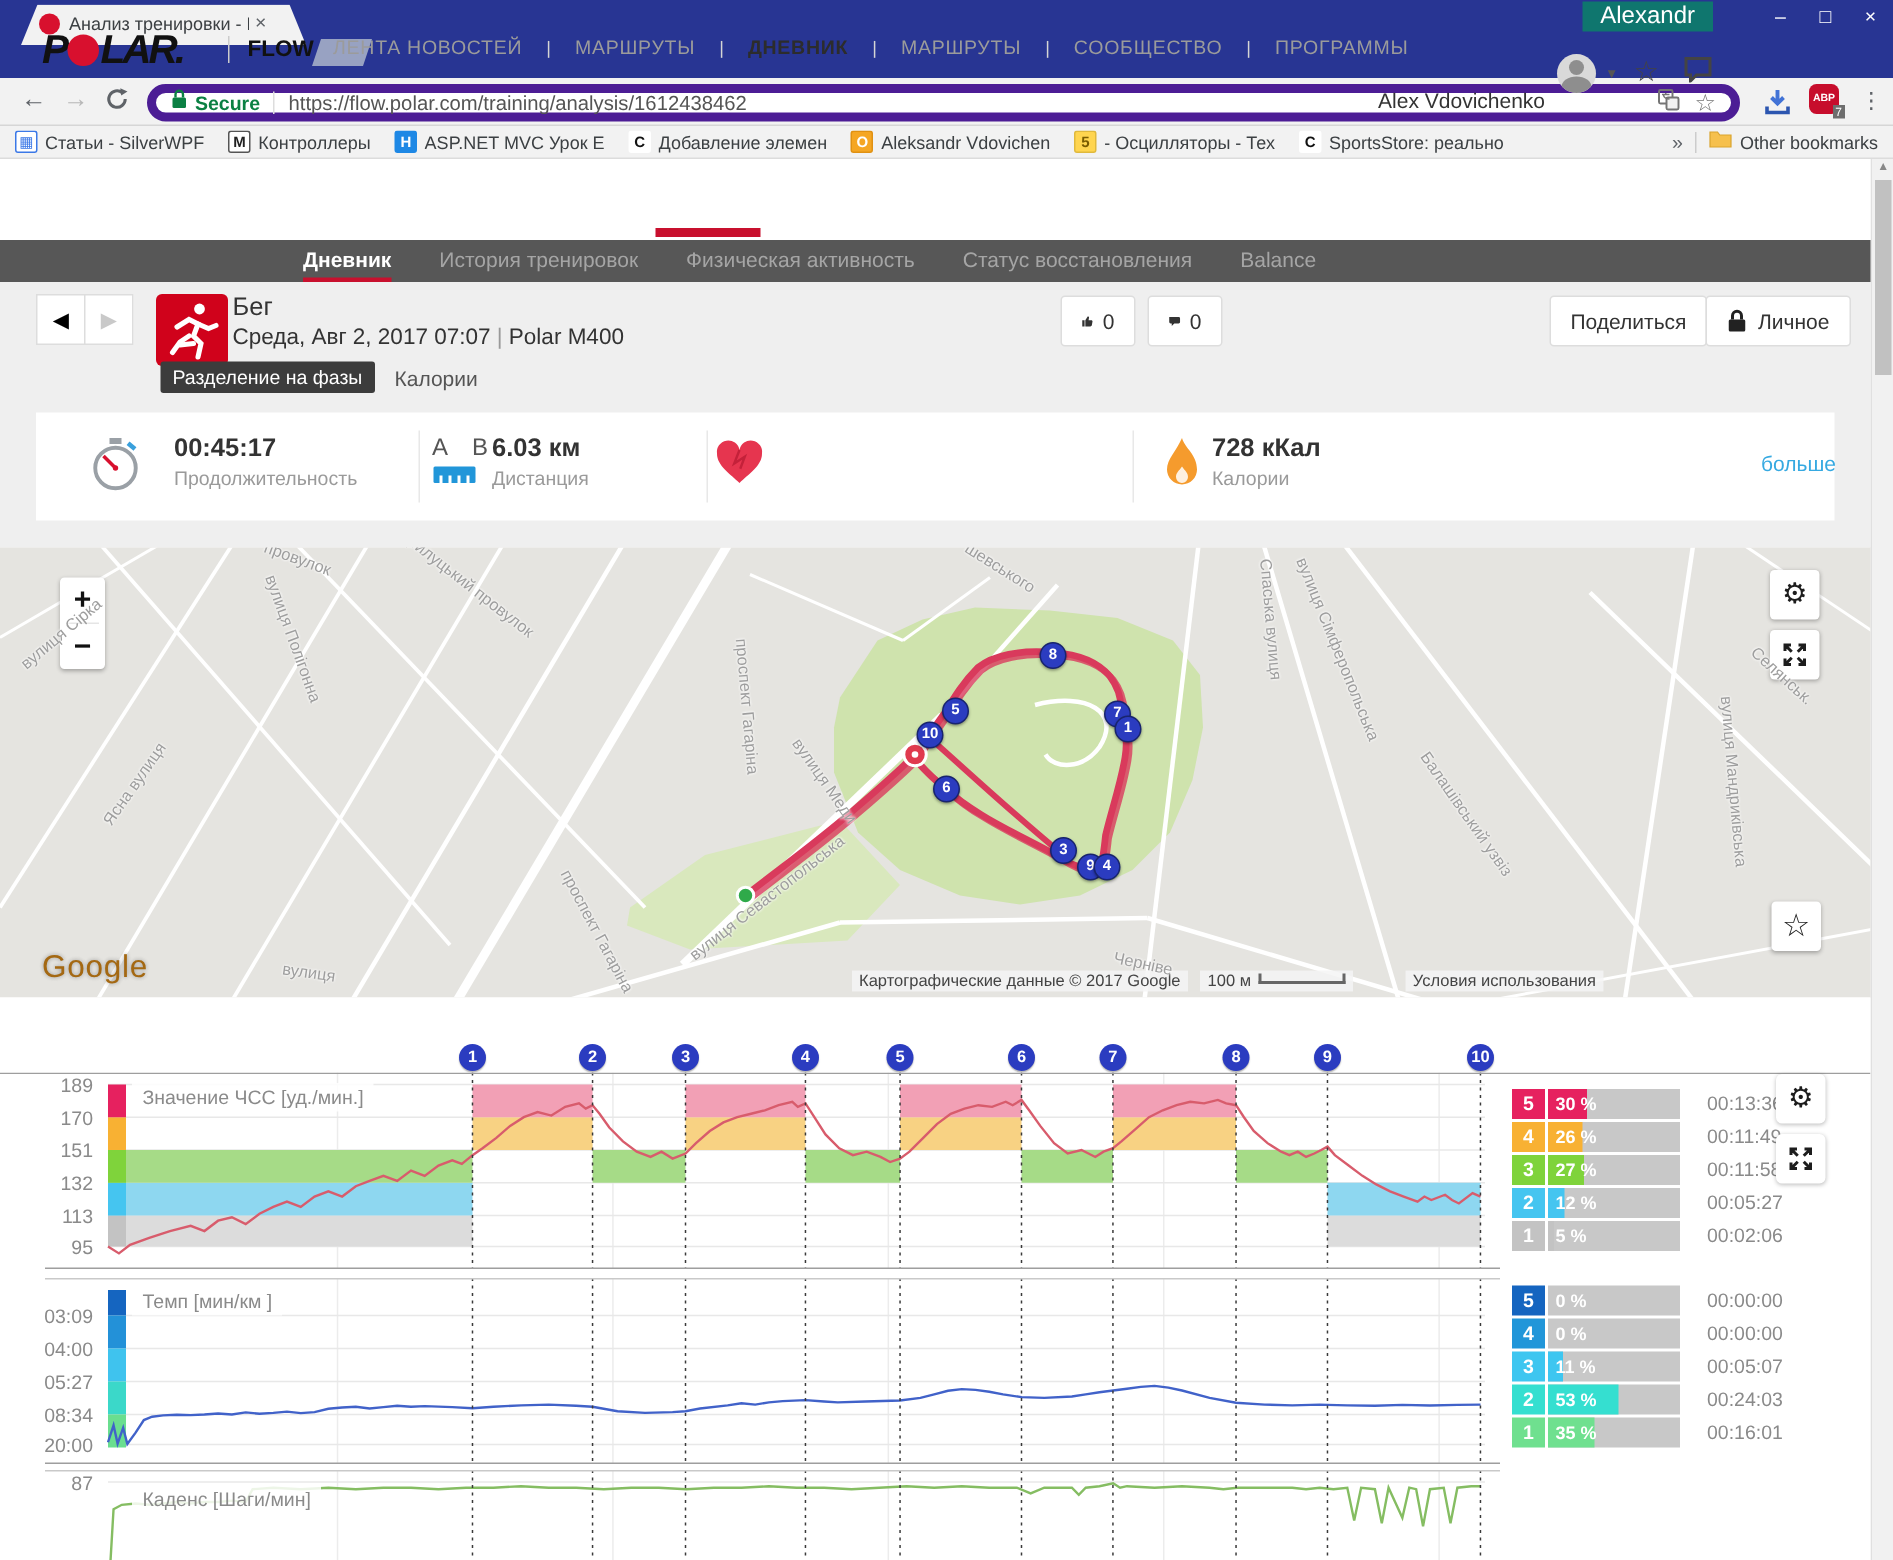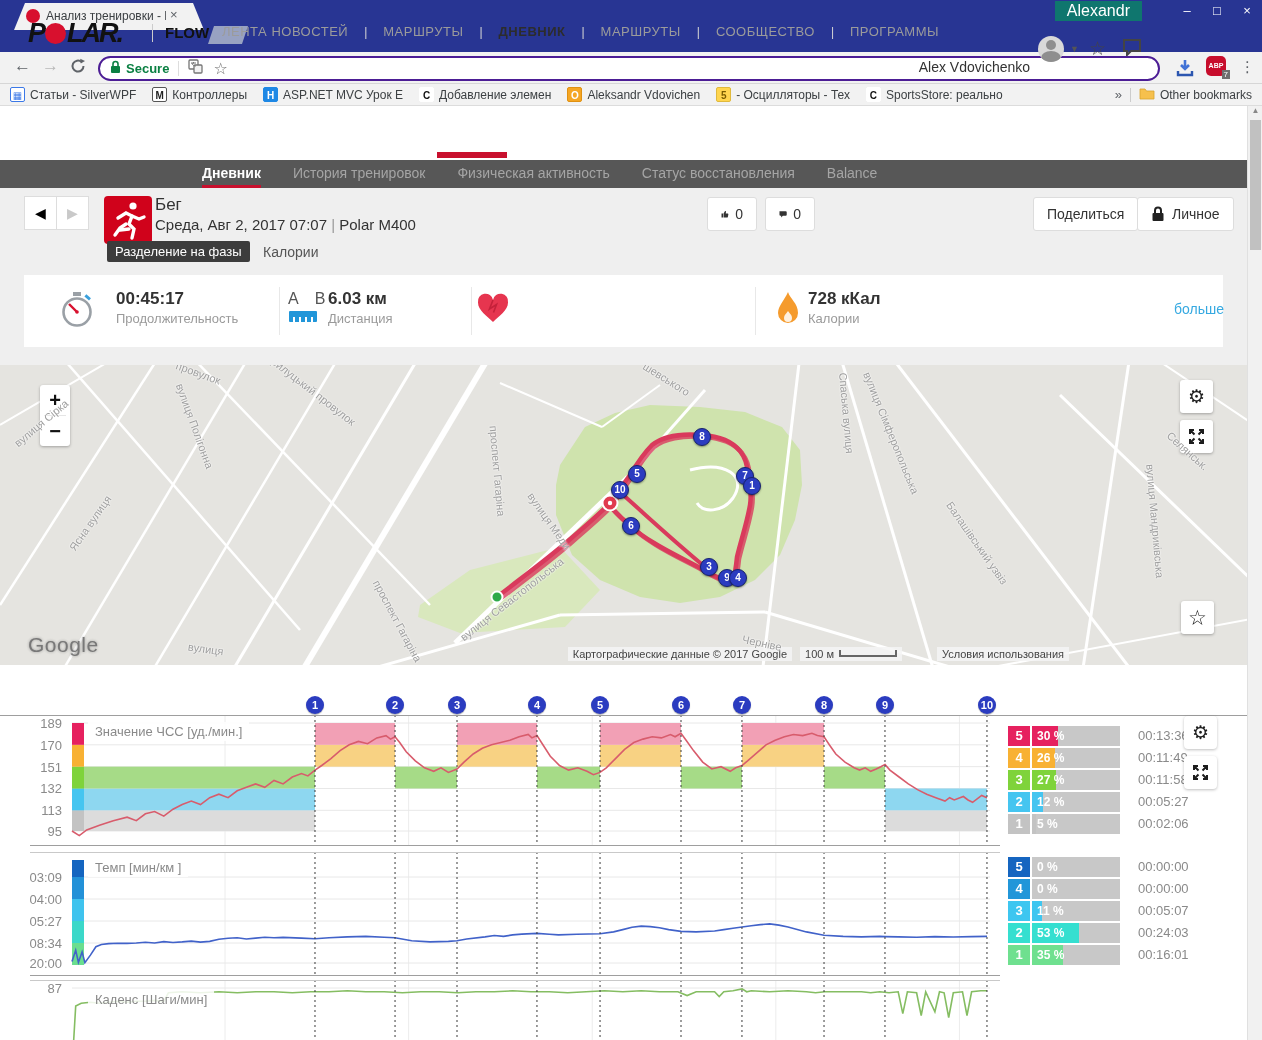--- a/index.html
+++ b/index.html
@@ -11,21 +11,21 @@
   .profile-chip{right:120px;top:1px;height:20px;padding:0 12px;background:#0f766e;color:#fff;font-size:16px;line-height:20px;}
   .winbtn{top:0;width:30px;height:22px;color:#fff;font-size:13px;text-align:center;line-height:22px;}
   .tabstrip{left:0;top:22px;width:1262px;height:30px;background:#283593;}
   .tab{left:14px;top:3px;width:190px;height:27px;background:#f2f2f2;clip-path:polygon(0 100%,11px 0,179px 0,190px 100%);}
   .tab-fav{left:26px;top:9px;width:14px;height:14px;border-radius:50%;background:#d8102e;}
   .tab-title{left:46px;top:9px;width:120px;font-size:12px;color:#3c4043;white-space:nowrap;overflow:hidden;}
   .tab-close{left:170px;top:7px;font-size:13px;color:#5f6368;}
   .newtab{left:208px;top:26px;width:40px;height:18px;background:#98a2c2;clip-path:polygon(6px 0,40px 0,34px 100%,0 100%);}
   .toolbar{left:0;top:52px;width:1262px;height:32px;background:#f2f2f2;border-bottom:1px solid #d6d6d6;}
   .navglyph{top:56px;font-size:17px;color:#5f6368;}
-  .omnibox{left:98px;top:56px;width:1062px;height:25px;background:#fff;border:2px solid #4c1d95;border-radius:13px;display:flex;align-items:center;padding:0 10px;}
+  .omnibox{left:98px;top:56px;width:1062px;height:25px;background:#fff;border:6px solid #4c1d95;border-radius:13px;display:flex;align-items:center;padding:0 10px;}
   .secure{color:#0b8043;font-size:13px;font-weight:bold;margin-left:5px;}
   .omni-sep{width:1px;height:15px;background:#ddd;margin:0 9px;}
   .url{color:#545454;font-size:13.5px;white-space:nowrap;overflow:hidden;flex:1;}
   .bookmarks{left:0;top:84px;width:1262px;height:22px;background:#f2f2f2;border-bottom:1px solid #dcdcdc;display:flex;align-items:center;padding:0 10px;}
   .bm{display:flex;align-items:center;margin-right:16px;white-space:nowrap;}
   .bm-ico{width:15px;height:15px;border-radius:2px;font-size:10px;font-weight:bold;text-align:center;line-height:15px;margin-right:5px;}
   .bm-label{font-size:12px;color:#3c4043;max-width:128px;overflow:hidden;white-space:nowrap;}
   .scrollbar{right:0;top:106px;width:15px;height:934px;background:#f1f1f1;border-left:1px solid #e0e0e0;}
   .scroll-up{left:1px;top:0;width:13px;text-align:center;font-size:8px;color:#888;}
   .scroll-thumb{left:2px;top:14px;width:11px;height:130px;background:#c1c1c1;}
@@ -71,21 +71,21 @@
   
   .map{left:0;top:365px;width:1247px;height:300px;background:#e5e4e0;overflow:hidden;}
   .street{position:absolute;font-size:11px;color:#9e9e9e;white-space:nowrap;text-shadow:0 0 2px #fff,0 0 2px #fff;}
   .mapmarker{position:absolute;width:18px;height:18px;border-radius:50%;background:#2b3cc0;border:1px solid #18246e;color:#fff;font-size:10px;font-weight:bold;text-align:center;line-height:16px;box-shadow:0 1px 2px rgba(0,0,0,.4);}
   .mapctl{background:#fff;border-radius:3px;box-shadow:0 1px 3px rgba(0,0,0,.3);text-align:center;}
   .zoomctl{left:40px;top:20px;width:30px;height:61px;}
   .zoomctl div{height:30px;font-size:20px;font-weight:bold;line-height:30px;color:#111;cursor:pointer;}
   .zoomctl .zsep{height:1px;background:#e5e5e5;margin:0 4px;}
   .sqbtn{width:33px;height:33px;line-height:33px;font-size:19px;color:#1d1d1d;cursor:pointer;}
   .attrib{position:absolute;bottom:4px;font-size:11px;color:#444;background:rgba(245,245,245,.85);padding:1px 5px;white-space:nowrap;}
-  .glogo{left:28px;bottom:8px;font-size:21px;color:#737373;opacity:.95;letter-spacing:.5px;text-shadow:0 0 3px rgba(90,90,90,.6);}
+  .glogo{left:28px;bottom:8px;font-size:21px;color:#a16207;opacity:.95;letter-spacing:.5px;text-shadow:0 0 3px rgba(90,90,90,.6);}
   .scalebar{display:inline-block;width:58px;height:7px;border:2px solid #666;border-top:none;vertical-align:1px;margin-left:5px;}
   
   .chartsec{left:0;top:665px;width:1247px;height:375px;background:#fff;}
   .phase-dot{position:absolute;width:18px;height:18px;border-radius:50%;background:#2b3cc0;color:#fff;font-size:11px;font-weight:bold;text-align:center;line-height:18px;top:696px;box-shadow:0 1px 1px rgba(0,0,0,.3);}
   .chart-chip{position:absolute;background:rgba(255,255,255,.85);color:#8a8a8a;font-size:13px;padding:2px 7px;}
   .ztable-row{position:absolute;height:20px;display:flex;}
   .zcell{width:22px;height:20px;color:#fff;font-size:13px;font-weight:bold;text-align:center;line-height:20px;}
   .zbar{width:88px;height:20px;background:#c8c8c8;margin-left:2px;position:relative;}
   .zfill{position:absolute;left:0;top:0;height:20px;}
   .zpct{position:absolute;left:5px;top:0;color:#fff;font-size:12px;font-weight:bold;line-height:20px;}
@@ -119,20 +119,21 @@
         <polygon points="10.2,0.8 15,3 10.8,5.6" fill="#5f6368"></polygon>
       </svg>
   </div>
   <div class="abs omnibox">
     <span><svg width="11" height="14" viewBox="0 0 11 14">
           <rect x="1" y="6" width="9" height="7" rx="1" fill="#0b8043"></rect>
           <path d="M3,6 V4 a2.5,2.5 0 0 1 5,0 V6" fill="none" stroke="#0b8043" stroke-width="1.6"></path>
         </svg></span>
     <span class="secure">Secure</span>
     <span class="omni-sep"></span>
+    <span class="url">https://flow.polar.com/training/analysis/1612438462</span>
     <span><svg width="15" height="15" viewBox="0 0 15 15">
           <rect x="1" y="1" width="9" height="9" rx="1" fill="none" stroke="#757575" stroke-width="1.3"></rect>
           <rect x="6" y="6" width="8" height="8" rx="1" fill="#f2f2f2" stroke="#757575" stroke-width="1.3"></rect>
           <path d="M3,4 h5 M5.5,3 v1.5 M4,4 c0,2 2,3 4,3" fill="none" stroke="#757575" stroke-width="1"></path>
         </svg></span>
     <span style="width:10px"></span>
     <span style="font-size:16px;color:#757575">☆</span>
   </div>
   <div class="abs" style="left:1174px;top:57px">
     <svg width="22" height="22" viewBox="0 0 22 22">

